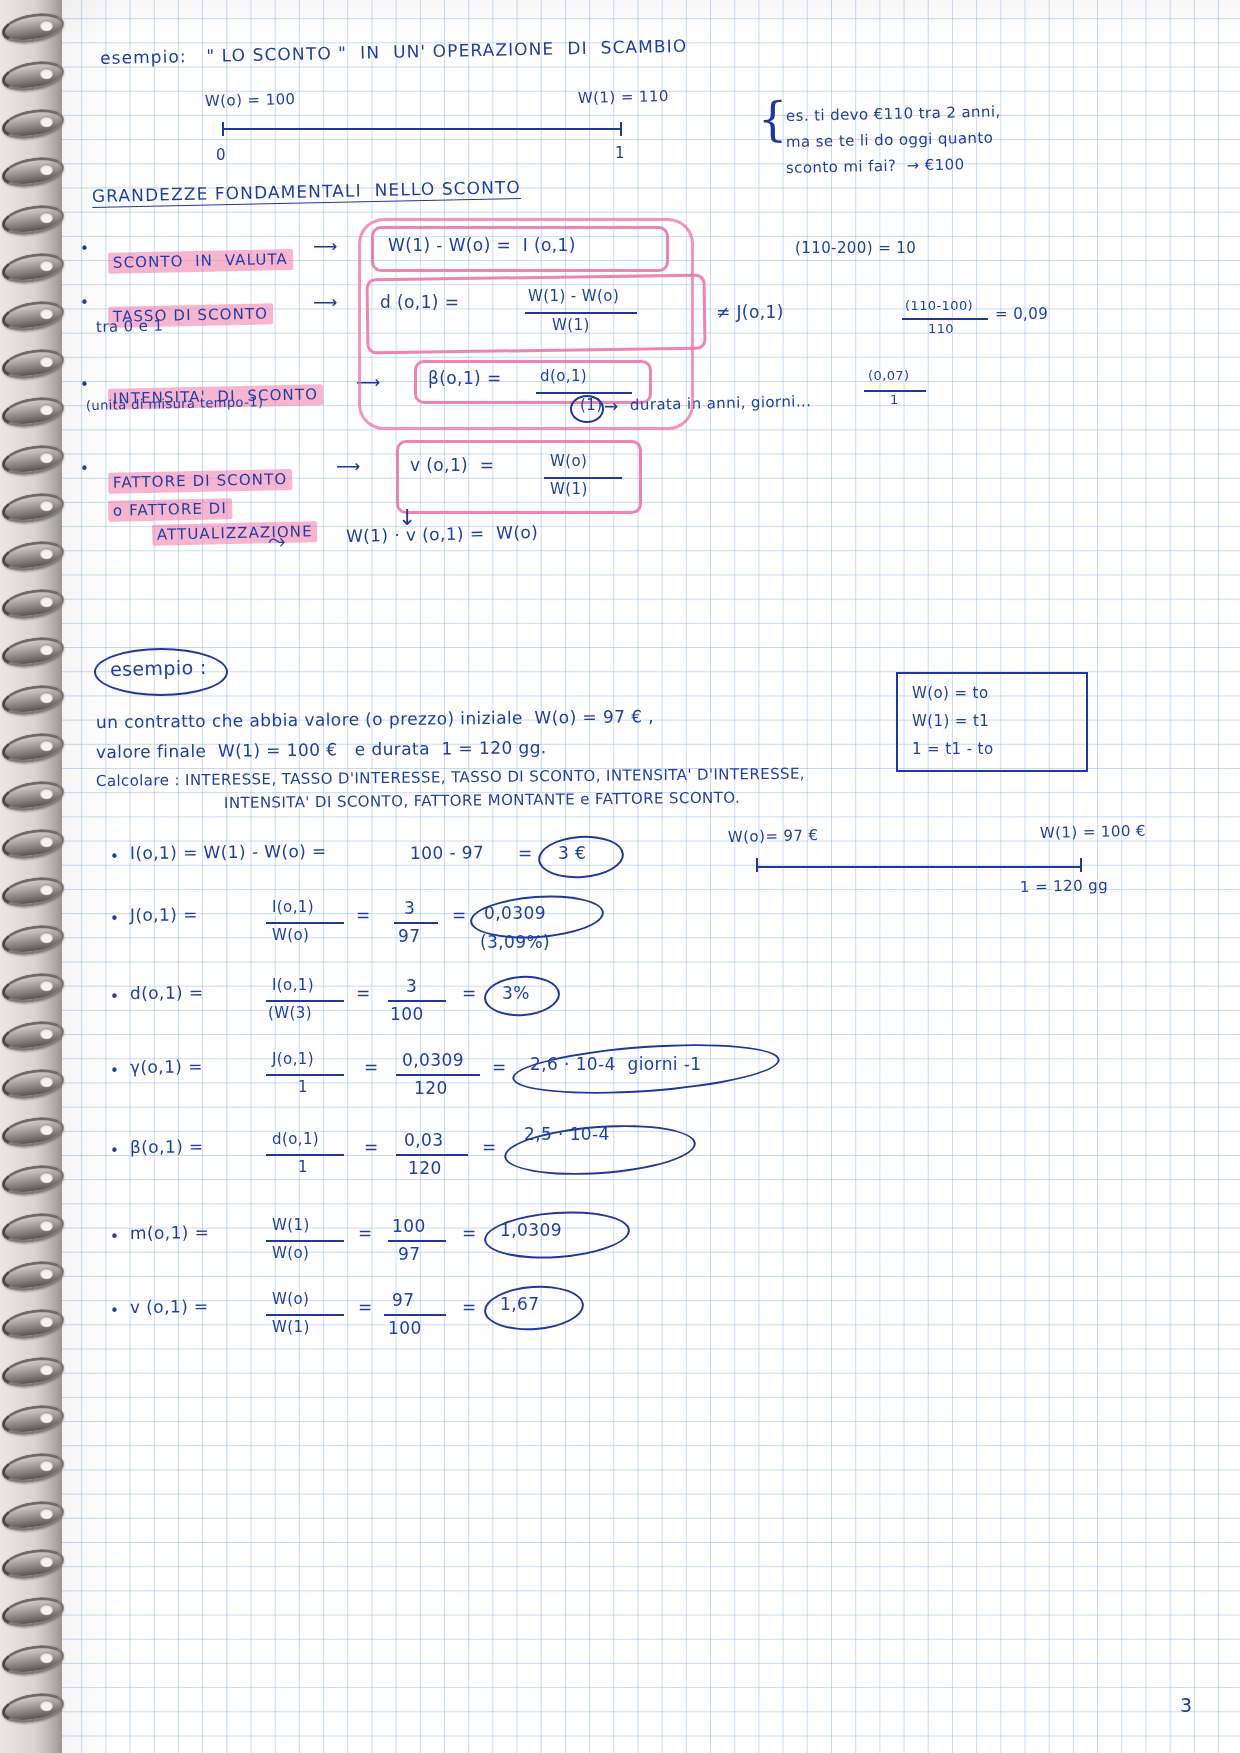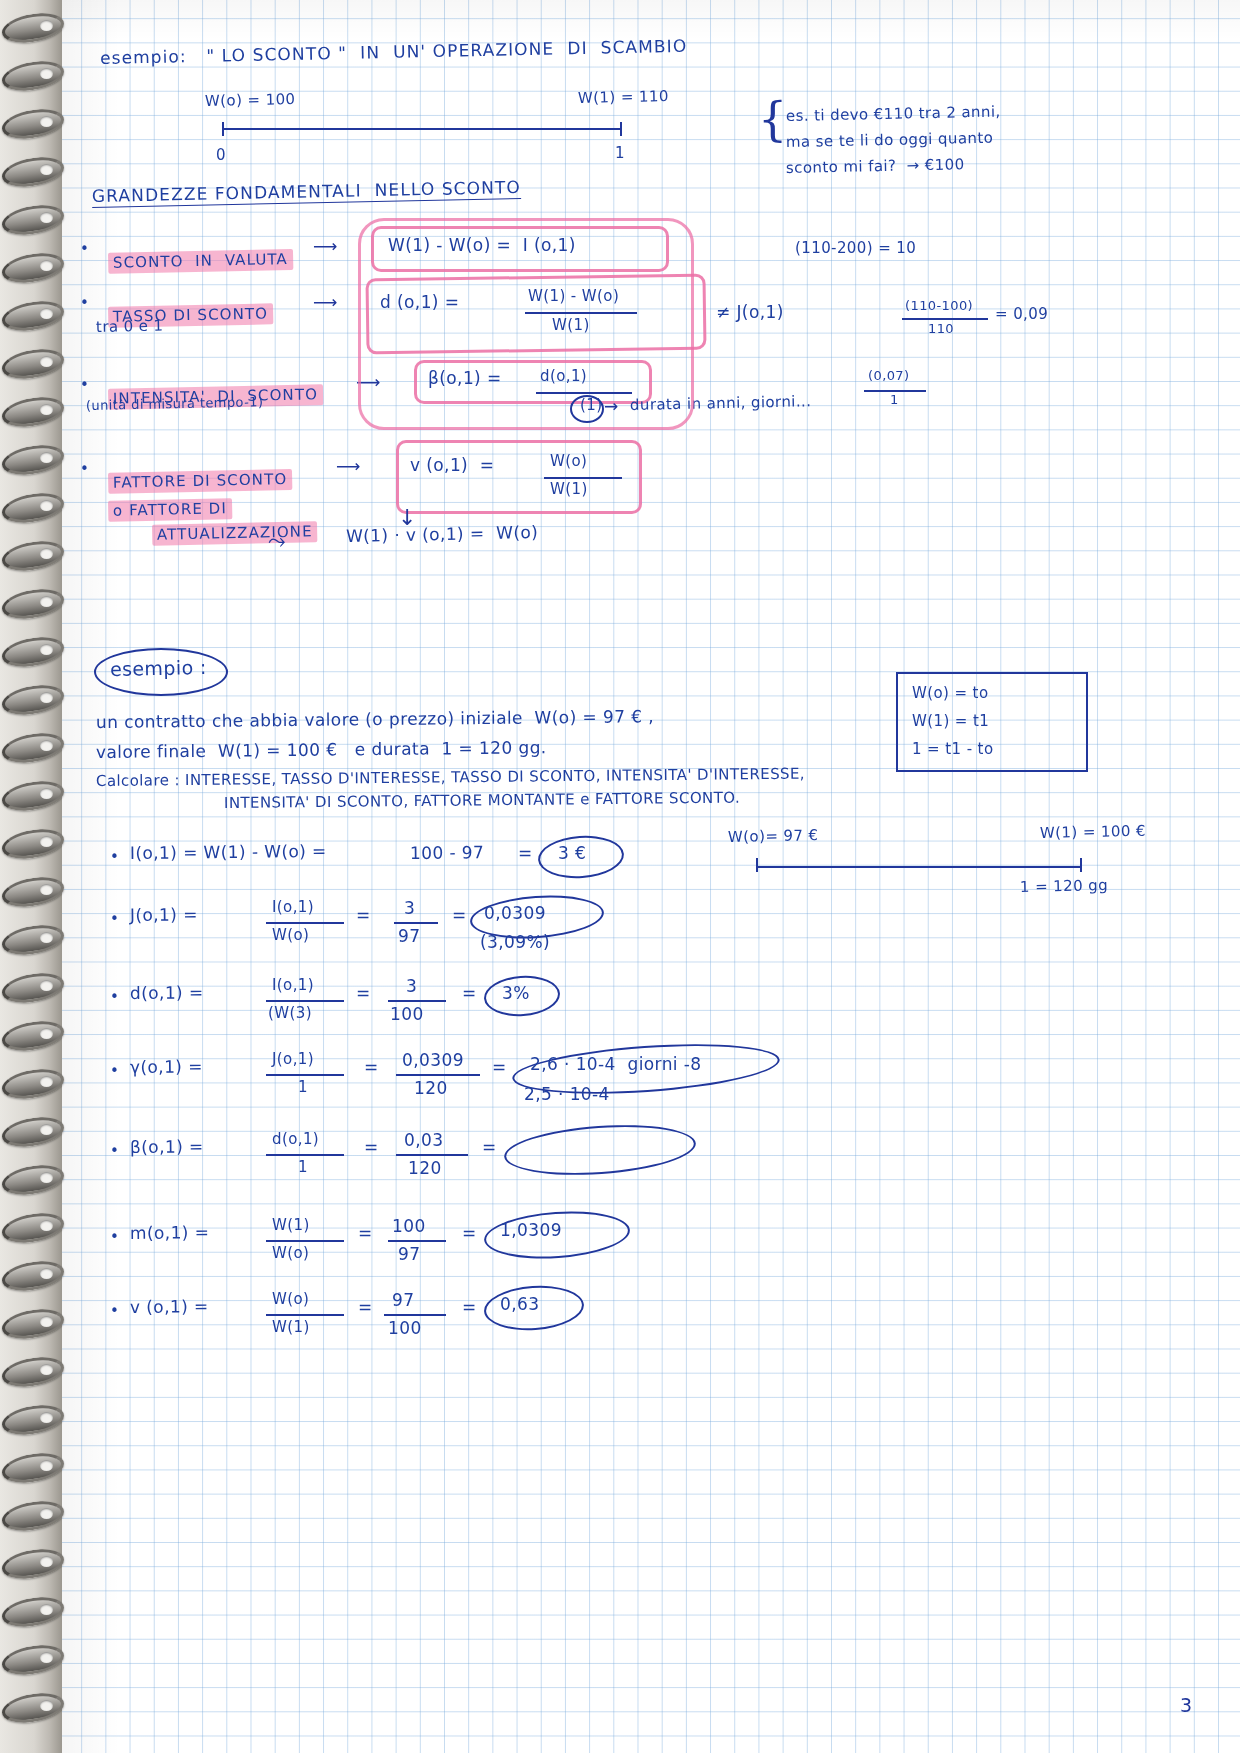--- a/index.html
+++ b/index.html
@@ -379,34 +379,34 @@
 <div class="hw lg slant3" style="left:130px;top:1057px">γ(o,1) =</div>
 <div class="hw md" style="left:272px;top:1050px">J(o,1)</div>
 <div class="frac-line" style="left:266px;top:1074px;width:78px"></div>
 <div class="hw md" style="left:298px;top:1078px">1</div>
 <div class="hw lg" style="left:364px;top:1057px">=</div>
 <div class="hw lg" style="left:402px;top:1050px">0,0309</div>
 <div class="frac-line" style="left:396px;top:1074px;width:84px"></div>
 <div class="hw lg" style="left:414px;top:1078px">120</div>
 <div class="hw lg" style="left:492px;top:1057px">=</div>
 <div class="oval r" style="left:512px;top:1046px;width:264px;height:42px"></div>
-<div class="hw lg" style="left:530px;top:1054px">2,6 · 10-4  giorni -8</div>
+<div class="hw lg" style="left:530px;top:1054px">2,6 · 10-4  giorni -1</div>
 
 <div class="hw md" style="left:110px;top:1142px">•</div>
 <div class="hw lg slant3" style="left:130px;top:1137px">β(o,1) =</div>
 <div class="hw md" style="left:272px;top:1130px">d(o,1)</div>
 <div class="frac-line" style="left:266px;top:1154px;width:78px"></div>
 <div class="hw md" style="left:298px;top:1158px">1</div>
 <div class="hw lg" style="left:364px;top:1137px">=</div>
 <div class="hw lg" style="left:404px;top:1130px">0,03</div>
 <div class="frac-line" style="left:396px;top:1154px;width:72px"></div>
 <div class="hw lg" style="left:408px;top:1158px">120</div>
 <div class="hw lg" style="left:482px;top:1137px">=</div>
 <div class="oval r" style="left:504px;top:1126px;width:188px;height:44px"></div>
-<div class="hw lg" style="left:524px;top:1084px">2,5 · 10-4</div>
+<div class="hw lg" style="left:524px;top:1124px">2,5 · 10-4</div>
 
 <div class="hw md" style="left:110px;top:1228px">•</div>
 <div class="hw lg slant3" style="left:130px;top:1223px">m(o,1) =</div>
 <div class="hw md" style="left:272px;top:1216px">W(1)</div>
 <div class="frac-line" style="left:266px;top:1240px;width:78px"></div>
 <div class="hw md" style="left:272px;top:1244px">W(o)</div>
 <div class="hw lg" style="left:358px;top:1223px">=</div>
 <div class="hw lg" style="left:392px;top:1216px">100</div>
 <div class="frac-line" style="left:388px;top:1240px;width:58px"></div>
 <div class="hw lg" style="left:398px;top:1244px">97</div>
@@ -418,15 +418,15 @@
 <div class="hw lg slant3" style="left:130px;top:1297px">v (o,1) =</div>
 <div class="hw md" style="left:272px;top:1290px">W(o)</div>
 <div class="frac-line" style="left:266px;top:1314px;width:78px"></div>
 <div class="hw md" style="left:272px;top:1318px">W(1)</div>
 <div class="hw lg" style="left:358px;top:1297px">=</div>
 <div class="hw lg" style="left:392px;top:1290px">97</div>
 <div class="frac-line" style="left:384px;top:1314px;width:62px"></div>
 <div class="hw lg" style="left:388px;top:1318px">100</div>
 <div class="hw lg" style="left:462px;top:1297px">=</div>
 <div class="oval r" style="left:484px;top:1286px;width:96px;height:40px"></div>
-<div class="hw lg" style="left:500px;top:1294px">0,63</div>
+<div class="hw lg" style="left:500px;top:1294px">1,67</div>
 
 <div class="pagenum hw" style="position:absolute;left:1180px;top:1694px">3</div>
 
 </body></html>

